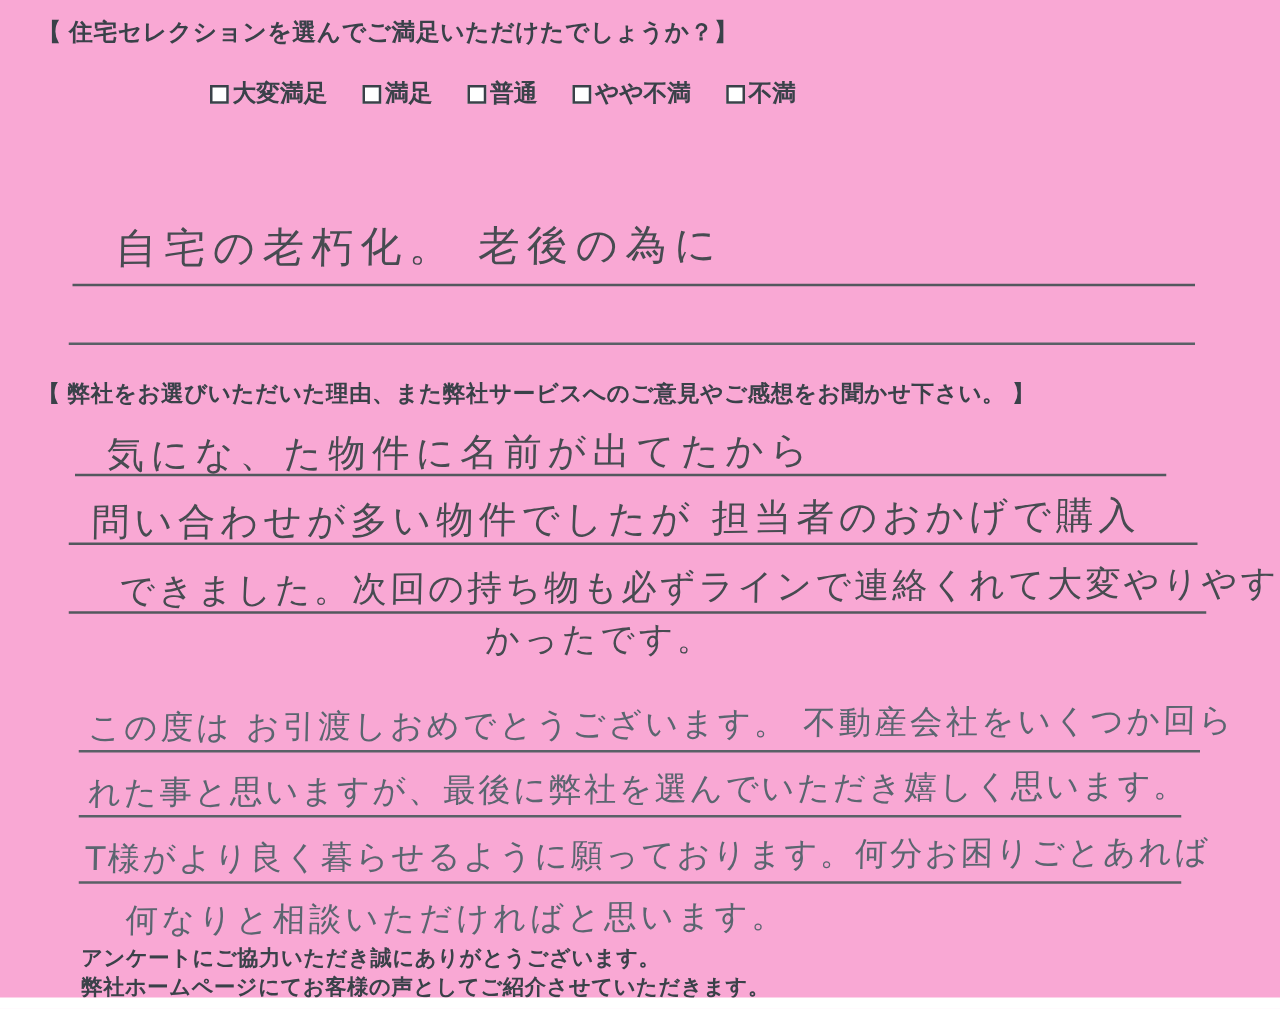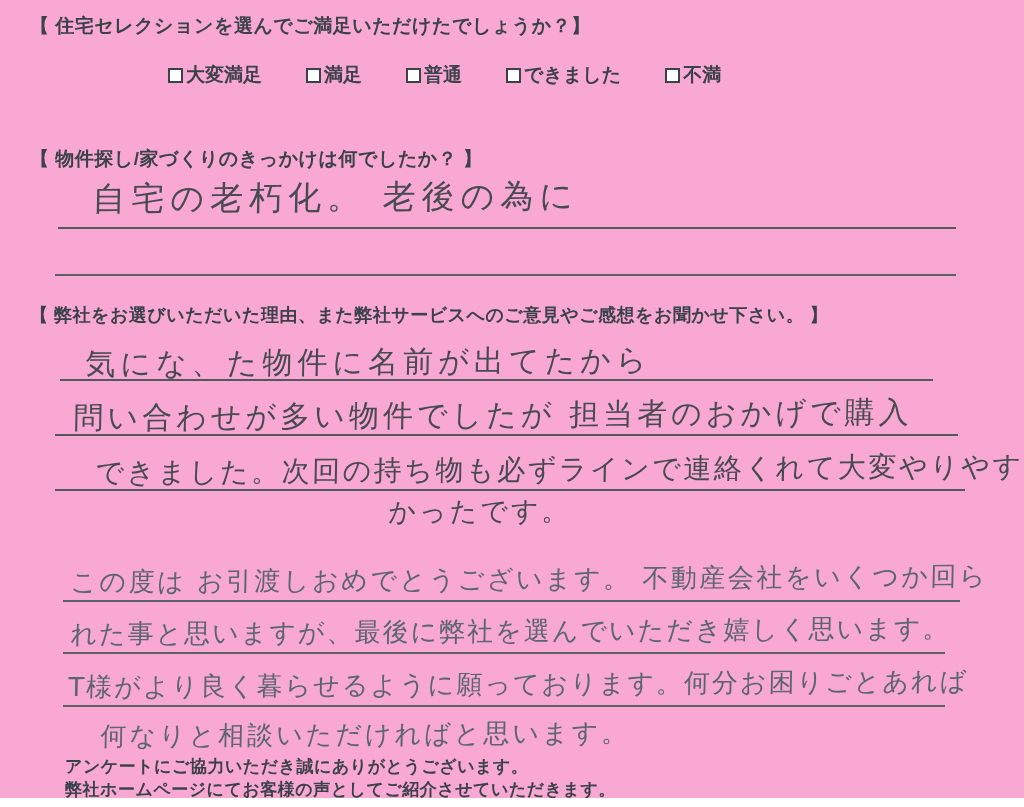--- a/index.html
+++ b/index.html
@@ -29,21 +29,21 @@
     letter-spacing: 0.5px;
     white-space: nowrap;
   }
   
   .options-row {
     position: absolute;
     left: 168px;
     top: 62px;
     display: flex;
     align-items: center;
-    gap: 44px;
+    gap: 28px;
   }
   .option {
     display: flex;
     align-items: center;
     gap: 3px;
     color: #3a4149;
     font-weight: 600;
     font-size: 19px;
     cursor: pointer;
     white-space: nowrap;
@@ -89,29 +89,28 @@
     <div class="option">
       <span class="checkbox"></span>
       <span>満足</span>
     </div>
     <div class="option">
       <span class="checkbox"></span>
       <span>普通</span>
     </div>
     <div class="option">
       <span class="checkbox"></span>
-      <span>できました</span>
+      <span>やや不満</span>
     </div>
     <div class="option">
       <span class="checkbox"></span>
       <span>不満</span>
     </div>
   </div>
 
-  <div class="printed" style="left:30px; top:146px;">【 物件探し/家づくりのきっかけは何でしたか？ 】</div>
 
   <div class="hand hand-customer" style="left:92px; top:177px; font-size:33px; letter-spacing:6px;">自宅の老朽化。 老後の為に</div>
   <div class="uline" style="left:58px; top:227px; width:898px;"></div>
   <div class="uline uline-thin" style="left:55px; top:274px; width:901px;"></div>
 
   <div class="printed" style="left:30px; top:303px; font-size:18px;">【 弊社をお選びいただいた理由、また弊社サービスへのご意見やご感想をお聞かせ下さい。 】</div>
 
   <div class="hand hand-customer" style="left:85px; top:344px; font-size:30px; letter-spacing:5px;">気にな、た物件に名前が出てたから</div>
   <div class="uline" style="left:60px; top:379px; width:873px;"></div>
 

